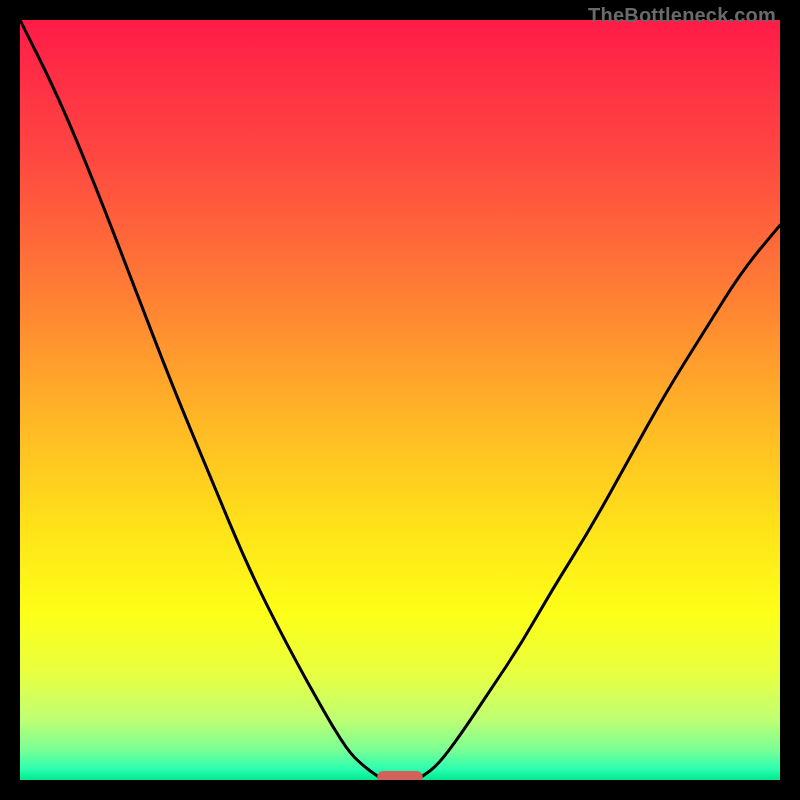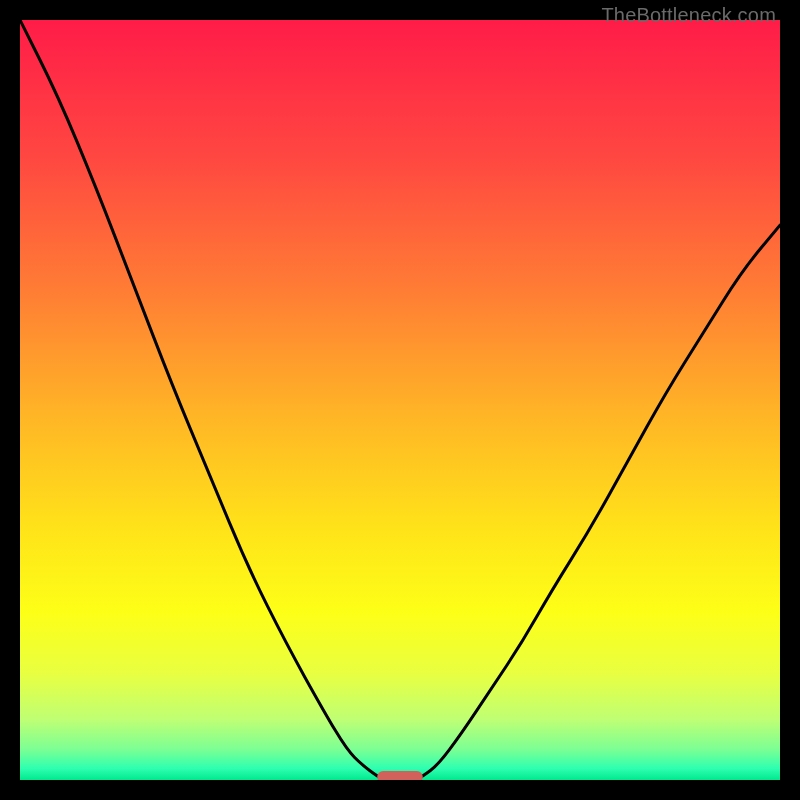--- a/index.html
+++ b/index.html
@@ -25,21 +25,21 @@
     top: 0;
     width: 760px;
     height: 760px;
   }
   .watermark {
     position: absolute;
     top: 4px;
     right: 24px;
     color: #6a6a6a;
     font-size: 20px;
-    font-weight: 400;
+    font-weight: 700;
     letter-spacing: 0.2px;
     user-select: none;
   }
 </style>
 </head>
 <body>
 
 <div class="frame">
   <svg class="plot" viewBox="0 0 760 760">
     <defs>

